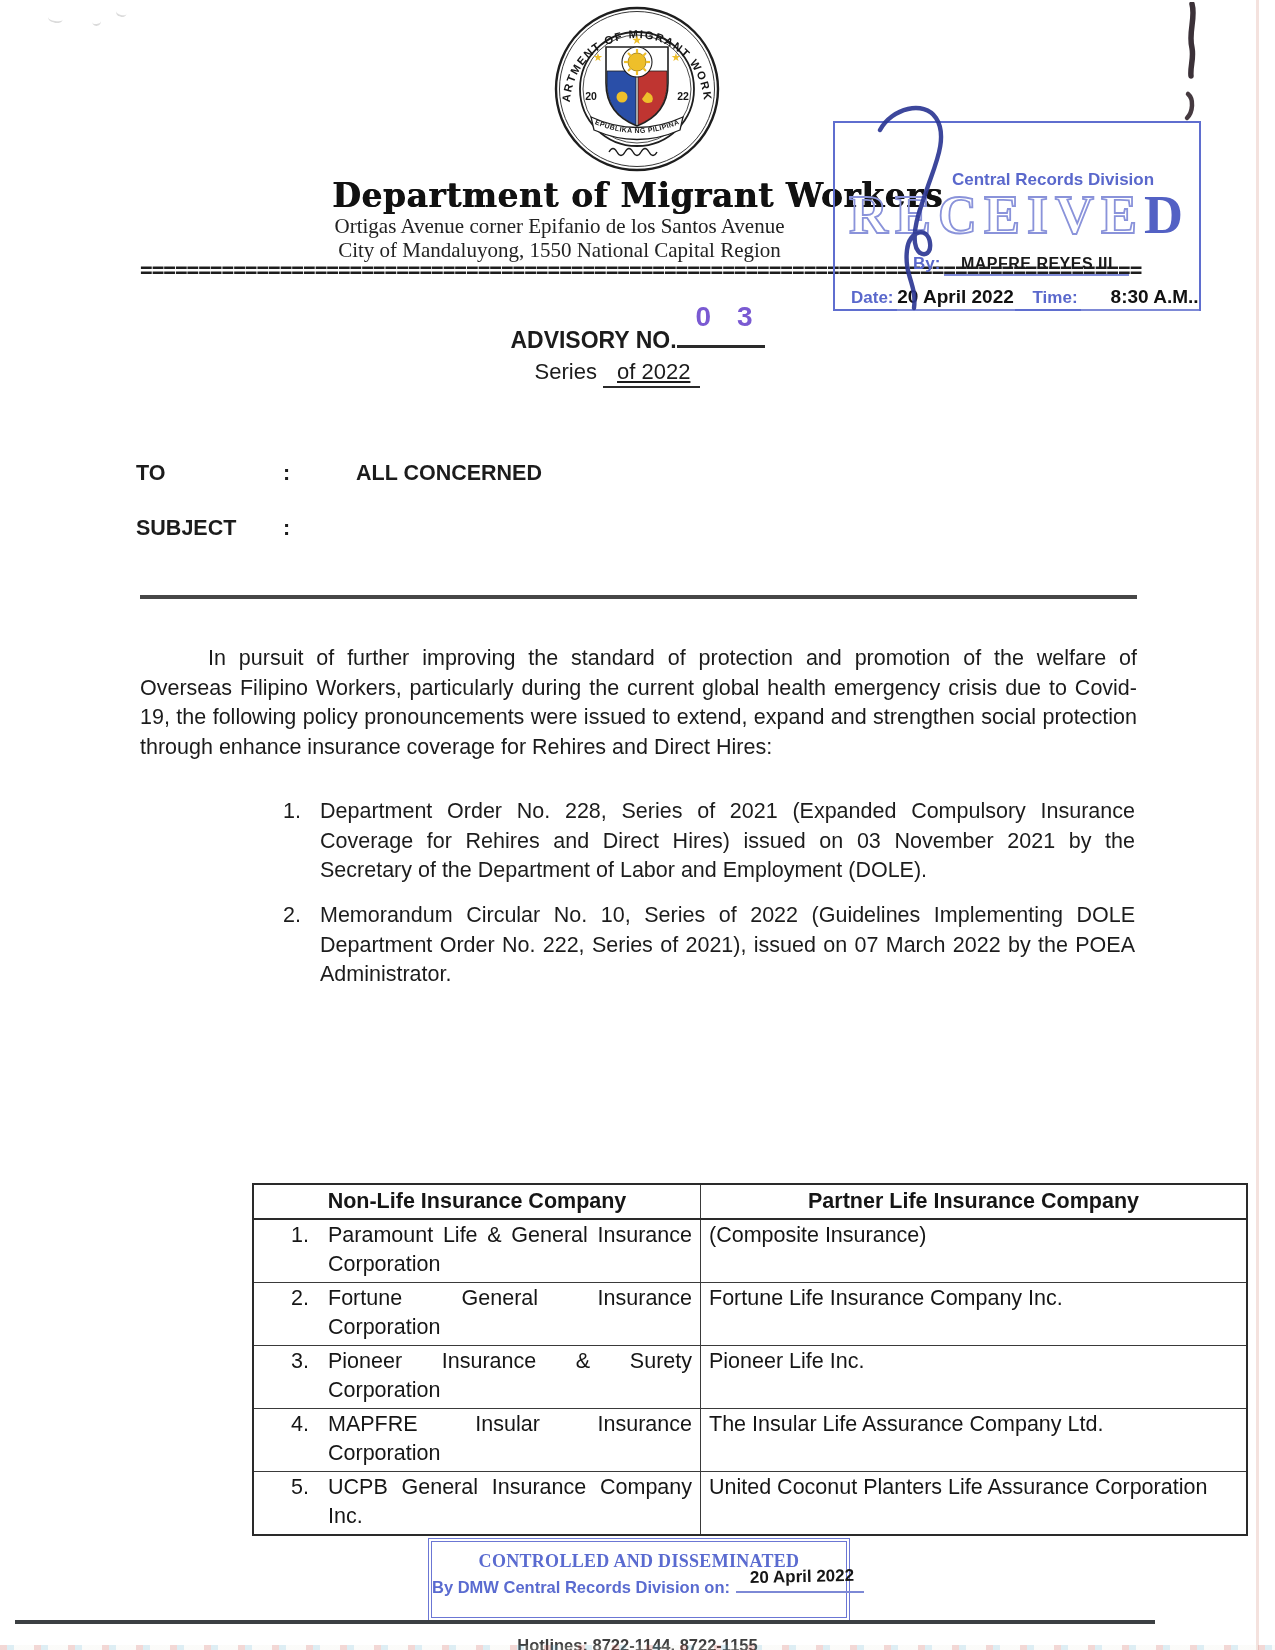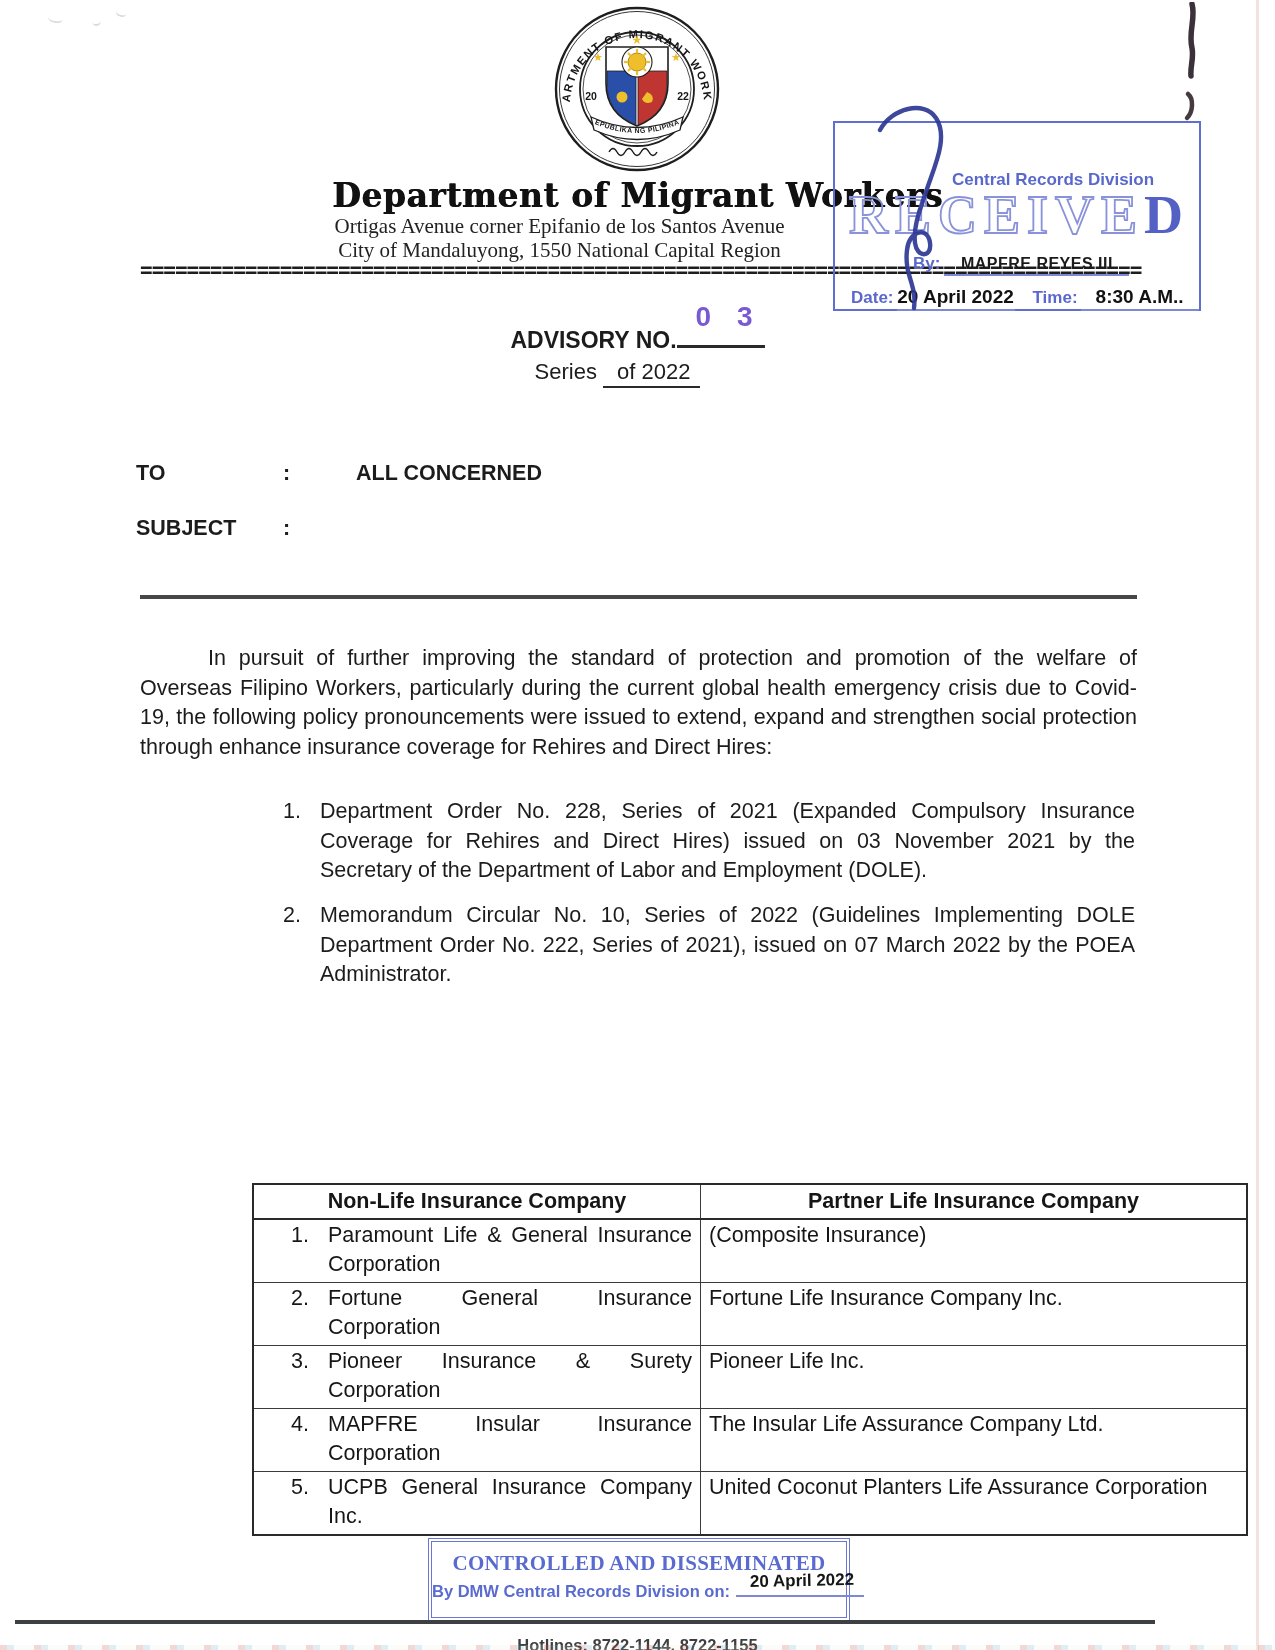--- a/index.html
+++ b/index.html
@@ -38,31 +38,31 @@
   .rs-by{position:absolute;top:131px;left:78px;white-space:nowrap;}
   .rs-label{font-size:17px;font-weight:bold;color:#5a68cc;}
   .rs-byval{display:inline-block;min-width:185px;text-align:center;margin-left:4px;
     font-size:16px;font-weight:bold;color:#1a1a1a;letter-spacing:.5px;
     border-bottom:2px solid #7d89d6;padding-bottom:1px;}
   .rs-datetime{position:absolute;top:163px;left:16px;white-space:nowrap;}
   .rs-val{display:inline-block;text-align:center;font-size:19px;font-weight:bold;color:#111;
     border-bottom:2px solid #7d89d6;padding-bottom:1px;}
   .rs-date{min-width:118px;margin-left:3px;}
   .rs-time-label{margin-left:18px;}
-  .rs-timeval{min-width:118px;margin-left:3px;}
+  .rs-timeval{min-width:118px;margin-left:3px;text-align:right;}
   .rs-signature{position:absolute;left:27px;top:-55px;pointer-events:none;}
   
   .advisory{position:absolute;left:0;top:325px;width:1275px;text-align:center;}
   .adv-line1{font-size:23px;font-weight:bold;white-space:nowrap;}
   .adv-blank{display:inline-block;position:relative;width:88px;
     border-bottom:3px solid #2a2a2a;height:20px;vertical-align:baseline;}
   .adv-num{position:absolute;left:8px;top:-24px;width:100%;text-align:center;
     color:#7a5ad2;font-size:28px;font-weight:bold;letter-spacing:9px;white-space:nowrap;}
   .adv-line2{font-size:22px;margin-top:5px;margin-left:-40px;}
-  .adv-series-ul{border-bottom:2.5px solid #2a2a2a;padding:0 10px 2px 14px;}
+  .adv-series-ul{border-bottom:2.5px solid #2a2a2a;padding:0 10px 2px 14px;text-decoration:underline;}
   
   .meta-block{position:absolute;left:136px;width:1000px;font-weight:bold;font-size:21.5px;}
   .meta-row{position:relative;line-height:30px;}
   .meta-label{position:absolute;left:0;}
   .meta-colon{position:absolute;left:147px;}
   .meta-value{display:block;margin-left:220px;}
   .to-block{top:458px;}
   .subject-block{top:513px;}
   .hrule{position:absolute;left:140px;top:595px;width:997px;height:3.5px;background:#474747;}
   
@@ -83,21 +83,21 @@
     padding:2px 4px;}
   .ins-table{border:2.5px solid #2a2a2a;}
   .col-left{width:438px;}
   .cell-num{display:grid;grid-template-columns:37px 1fr;padding-left:29px;}
   .cell-num .ct{text-align:justify;}
   .cell-right{text-align:justify;padding-left:4px;}
   .row5-left{padding-top:29px;}
   
   .controlled-stamp{position:absolute;left:428px;top:1538px;width:414px;height:66px;
     border:4px double #6b76d4;text-align:center;padding-top:9px;background:transparent;}
-  .cs-title{font-family:"Liberation Serif",serif;font-weight:bold;font-size:21px;
+  .cs-title{font-family:"Liberation Serif",serif;font-weight:bold;font-size:18px;
     color:#5a6bd0;letter-spacing:.3px;}
   .cs-byrow{margin-top:3px;font-size:16.5px;font-weight:bold;color:#5a6bd0;white-space:nowrap;}
   .cs-dateline{display:inline-block;position:relative;width:128px;margin-left:6px;
     border-bottom:2px solid #7d89d6;height:16px;}
   .cs-date{position:absolute;left:-4px;bottom:4px;width:140px;color:#161616;font-size:17px;
     font-weight:bold;white-space:nowrap;transform:rotate(-1.2deg);}
   
   .bottom-rule{position:absolute;left:15px;top:1620px;width:1140px;height:4px;background:#3c4043;}
   .footer-line{position:absolute;left:0;top:1636px;width:1275px;text-align:center;
     font-size:16.5px;font-weight:600;color:#3e3e3e;}

